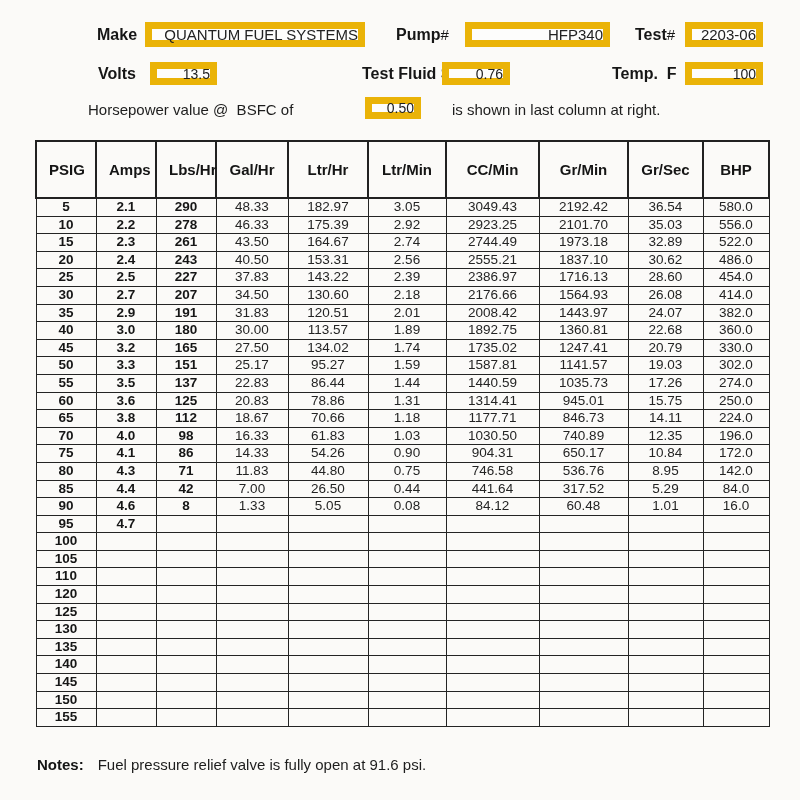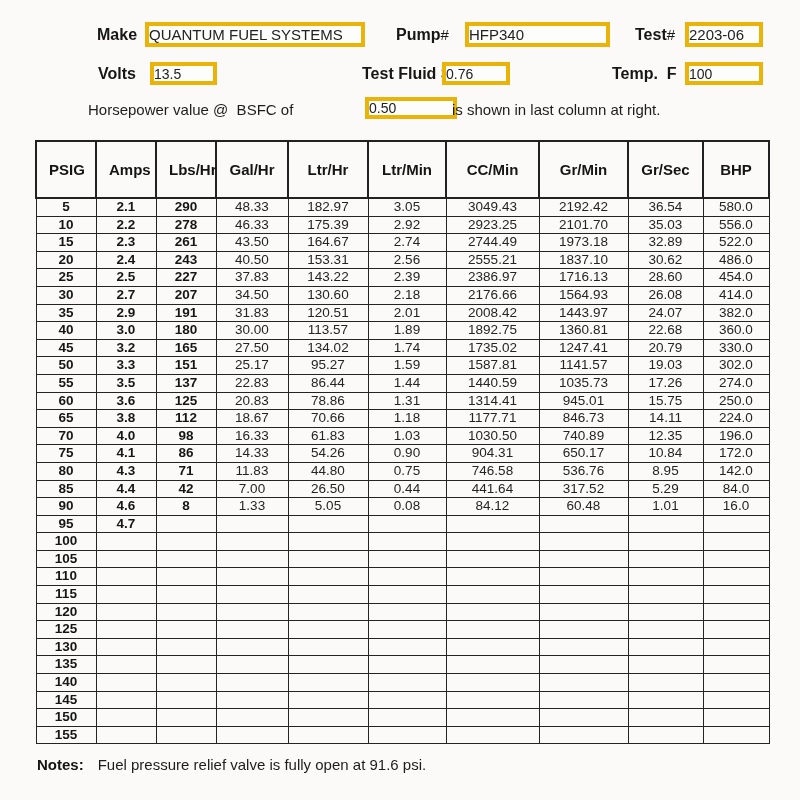--- a/index.html
+++ b/index.html
@@ -17,23 +17,23 @@
   .flabel{
     position:absolute;
     font-weight:bold;
     font-size:16px;
     white-space:pre;
     color:#161616;
   }
   .flabel .hash{font-weight:normal;font-size:15px;}
   .fbox{
     position:absolute;
-    border:4px solid #eab308;
+    border:7px solid #eab308;
     background:#fdfdfc;
-    display:flex;align-items:center;justify-content:flex-start;
+    display:flex;align-items:center;justify-content:flex-end;
     font-size:15px;
     color:#222;
     box-sizing:border-box;
   }
   .hp-text{
     position:absolute;
     font-size:15px;
     font-weight:normal;
     color:#1d1d1d;
     white-space:pre;
@@ -111,21 +111,21 @@
   <div class="fbox" style="left:442px;top:62px;width:68px;height:23px;font-size:14px;">
     <span>0.76</span>
   </div>
 
   <span class="flabel" style="left:612px;top:65px;">Temp.  F</span>
   <div class="fbox" style="left:685px;top:62px;width:78px;height:23px;font-size:14px;">
     <span>100</span>
   </div>
 
   <span class="hp-text" style="left:88px;top:101px;">Horsepower value @  BSFC of</span>
-  <div class="fbox" style="left:365px;top:97px;width:92px;height:22px;font-size:14px;">
+  <div class="fbox" style="left:365px;top:97px;width:56px;height:22px;font-size:14px;">
     <span>0.50</span>
   </div>
   <span class="hp-text" style="left:452px;top:101px;">is shown in last column at right.</span>
 
   <table class="data">
     <colgroup>
       <col style="width:60px">
         <col style="width:60px">
         <col style="width:60px">
       <col style="width:72px">
@@ -409,32 +409,20 @@
           <td class="b">&nbsp;</td>
           <td>&nbsp;</td>
           <td>&nbsp;</td>
           <td>&nbsp;</td>
           <td>&nbsp;</td>
           <td>&nbsp;</td>
           <td>&nbsp;</td>
           <td>&nbsp;</td>
         </tr>
         <tr>
-          <td class="b">115</td>
-          <td class="b">&nbsp;</td>
-          <td class="b">&nbsp;</td>
-          <td>&nbsp;</td>
-          <td>&nbsp;</td>
-          <td>&nbsp;</td>
-          <td>&nbsp;</td>
-          <td>&nbsp;</td>
-          <td>&nbsp;</td>
-          <td>&nbsp;</td>
-        </tr>
-        <tr>
           <td class="b">120</td>
           <td class="b">&nbsp;</td>
           <td class="b">&nbsp;</td>
           <td>&nbsp;</td>
           <td>&nbsp;</td>
           <td>&nbsp;</td>
           <td>&nbsp;</td>
           <td>&nbsp;</td>
           <td>&nbsp;</td>
           <td>&nbsp;</td>

